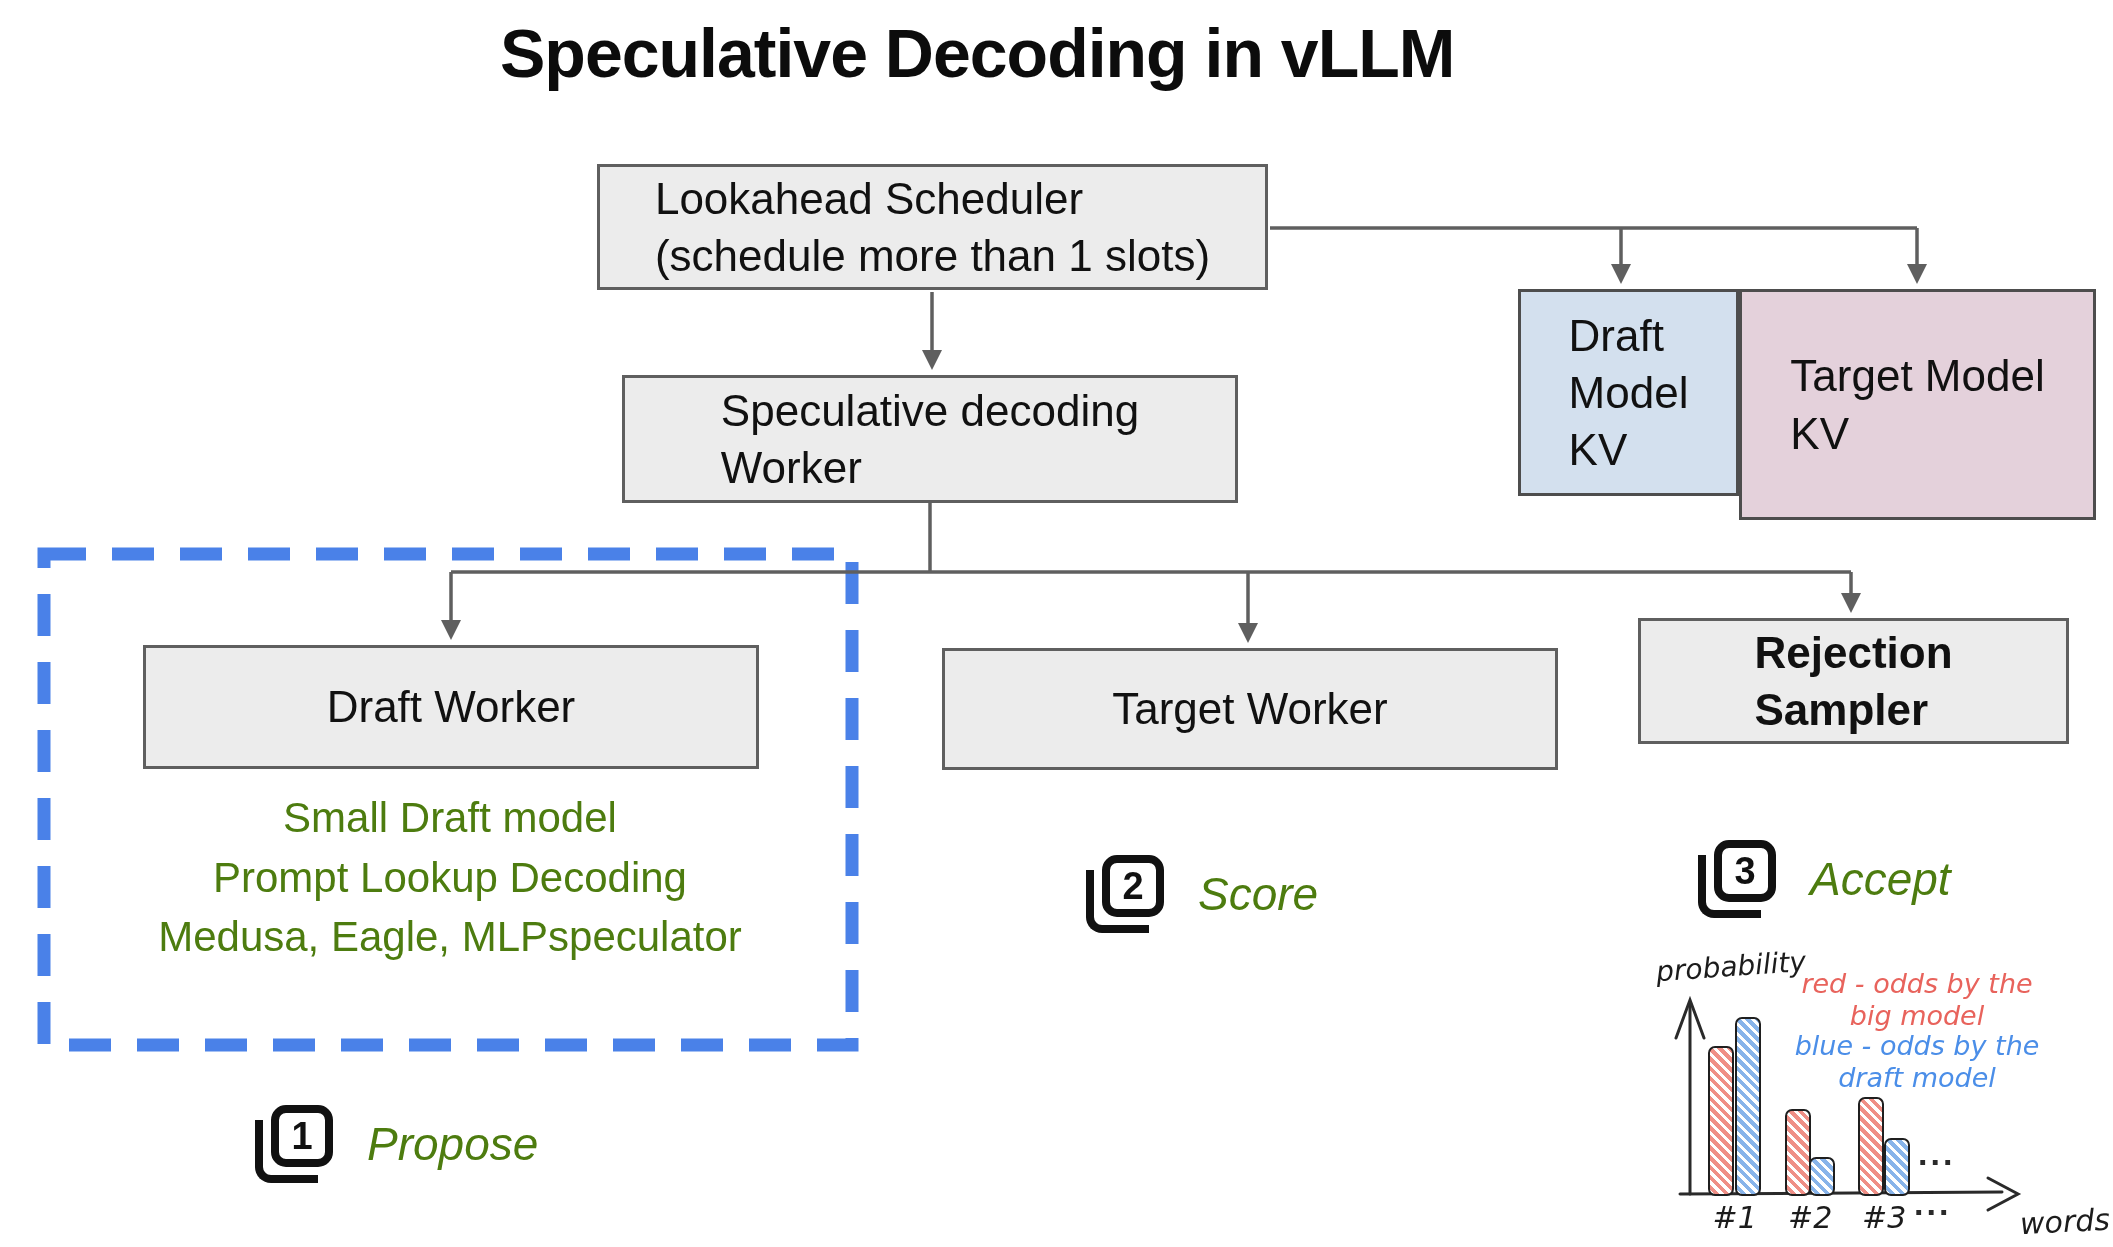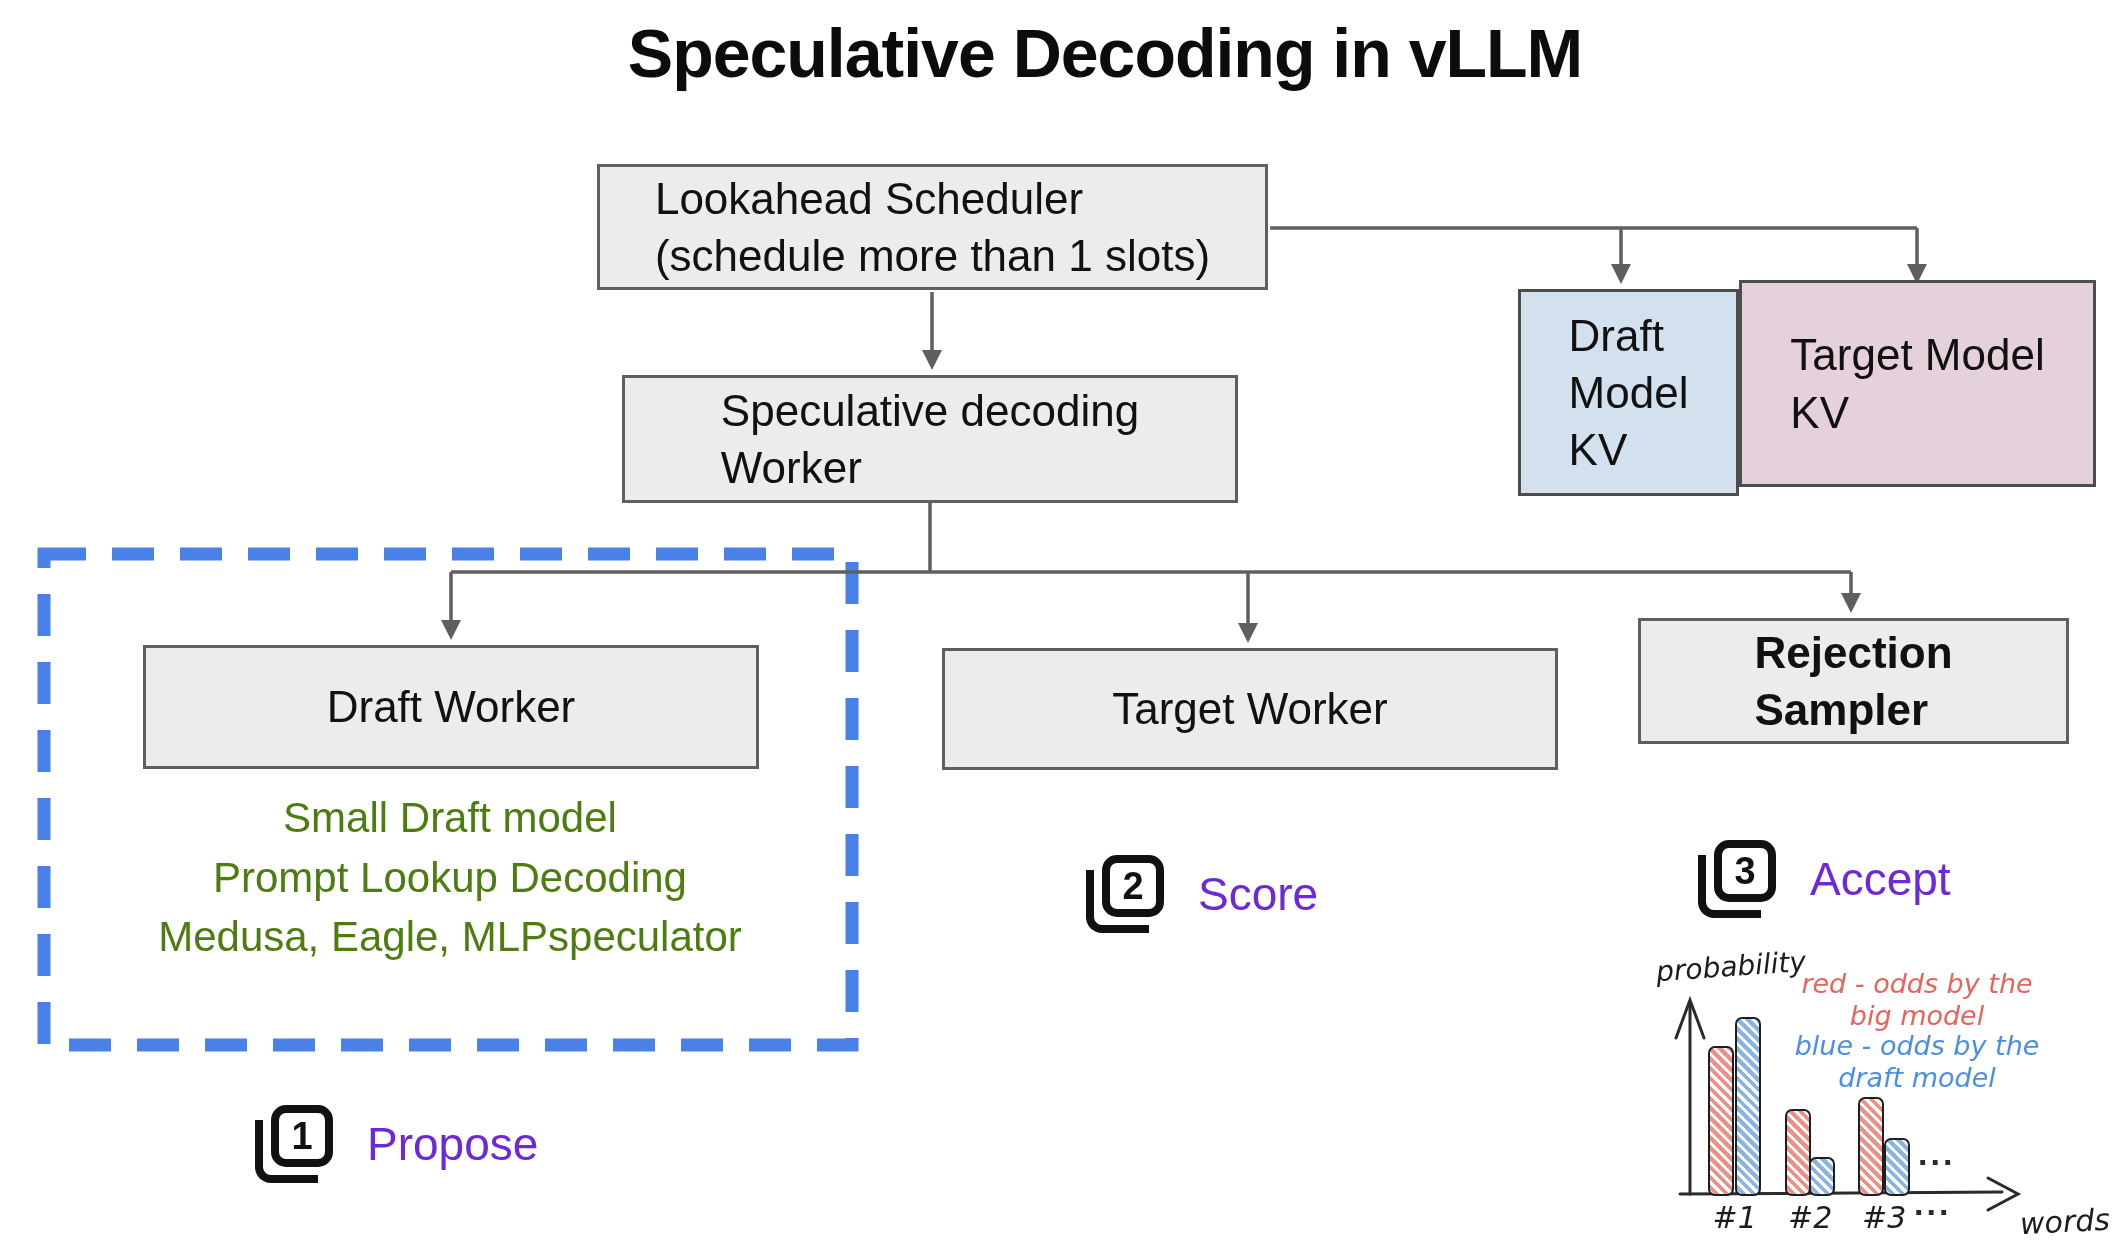--- a/index.html
+++ b/index.html
@@ -7,21 +7,21 @@
     --kv-blue:#d3e0ee; --kv-pink:#e4d1db; --bar-red:#ef8f86; --bar-blue:#88b4ea;
     --legend-red:#e8635c; --legend-blue:#4b8ee8;
   }
   html,body{margin:0;padding:0;}
   body{
     width:2113px;height:1247px;position:relative;background:#ffffff;overflow:hidden;
     font-family:"Liberation Sans",sans-serif;color:#0d0d0d;
   }
   .abs{position:absolute;}
   .title{
-    left:500px;top:14px;width:1210px;text-align:center;
+    left:500px;top:14px;width:1210px;
     font-size:68px;font-weight:600;letter-spacing:-1px;color:#0c0c0c;
   }
   svg.layer{left:0;top:0;width:2113px;height:1247px;pointer-events:none;}
   svg.layer line{stroke:var(--connector);stroke-width:3.5px;}
   svg.layer .arrowhead{fill:var(--connector);}
   #dashed-rect{fill:none;stroke:var(--dashed);stroke-width:13px;stroke-dasharray:42 26;}
   .node{
     background:var(--node-fill);border:3px solid var(--node-border);
     display:flex;align-items:center;justify-content:center;text-align:left;
     font-size:44px;line-height:1.3;white-space:pre-line;box-sizing:border-box;color:#111;
@@ -37,21 +37,21 @@
   .sicon .back{
     position:absolute;left:0;bottom:0;width:55px;height:55px;
     border-left:8px solid #111;border-bottom:8px solid #111;border-bottom-left-radius:16px;
   }
   .sicon .front{
     position:absolute;top:0;right:0;width:62px;height:62px;box-sizing:border-box;
     border:8px solid #111;border-radius:15px;background:#fff;
     display:flex;align-items:center;justify-content:center;
     font-size:38px;font-weight:700;color:#111;
   }
-  .step .slabel{margin-left:34px;font-size:46px;font-weight:500;color:#6d28d9;white-space:nowrap;}
+  .step .slabel{margin-left:34px;font-size:46px;font-weight:500;color:#4d7c0f;white-space:nowrap;font-style:italic;}
   
   .hand{font-family:"DejaVu Sans",sans-serif;font-style:italic;}
   #chart{left:1670px;top:948px;width:443px;height:299px;}
   #chart .axis-svg{position:absolute;left:0;top:0;width:443px;height:299px;}
   #chart .axis-svg path{stroke:#2a2a2a;stroke-width:3px;fill:none;stroke-linecap:round;}
   .bar{position:absolute;bottom:51px;width:26px;box-sizing:border-box;
        border:2.5px solid #1f1f1f;border-radius:7px;}
   .bar.red{background:repeating-linear-gradient(45deg,#ffffff 0 3px,var(--bar-red) 3px 7px);}
   .bar.blue{background:repeating-linear-gradient(45deg,#ffffff 0 3px,var(--bar-blue) 3px 7px);}
   .cat-label{position:absolute;top:252px;width:44px;text-align:center;
@@ -90,21 +90,21 @@
 <div class="abs node" style="left:597px;top:164px;width:671px;height:126px;">Lookahead Scheduler
 (schedule more than 1 slots)</div>
 
 <div class="abs node" style="left:622px;top:375px;width:616px;height:128px;">Speculative decoding
 Worker</div>
 
 <div class="abs node kv blue" style="left:1518px;top:289px;width:221px;height:207px;">Draft
 Model
 KV</div>
 
-<div class="abs node kv pink" style="left:1739px;top:280px;width:357px;height:207px;">Target Model
+<div class="abs node kv pink" style="left:1739px;top:289px;width:357px;height:231px;">Target Model
 KV</div>
 
 <div class="abs node" style="left:143px;top:645px;width:616px;height:124px;">Draft Worker</div>
 
 <div class="abs details" style="left:90px;top:788px;width:720px;">Small Draft model
 Prompt Lookup Decoding
 Medusa, Eagle, MLPspeculator</div>
 
 <div class="abs node" style="left:942px;top:648px;width:616px;height:122px;">Target Worker</div>
 

